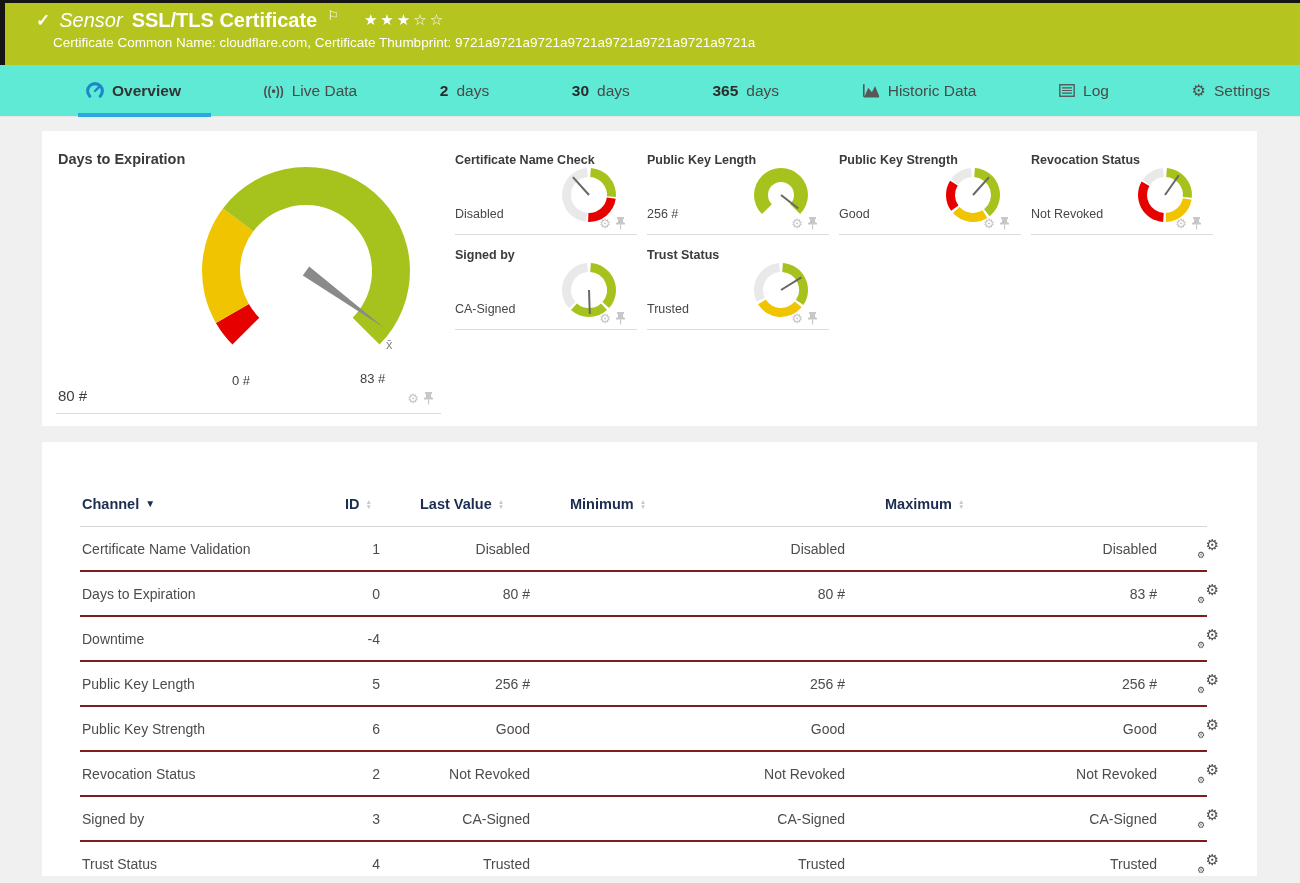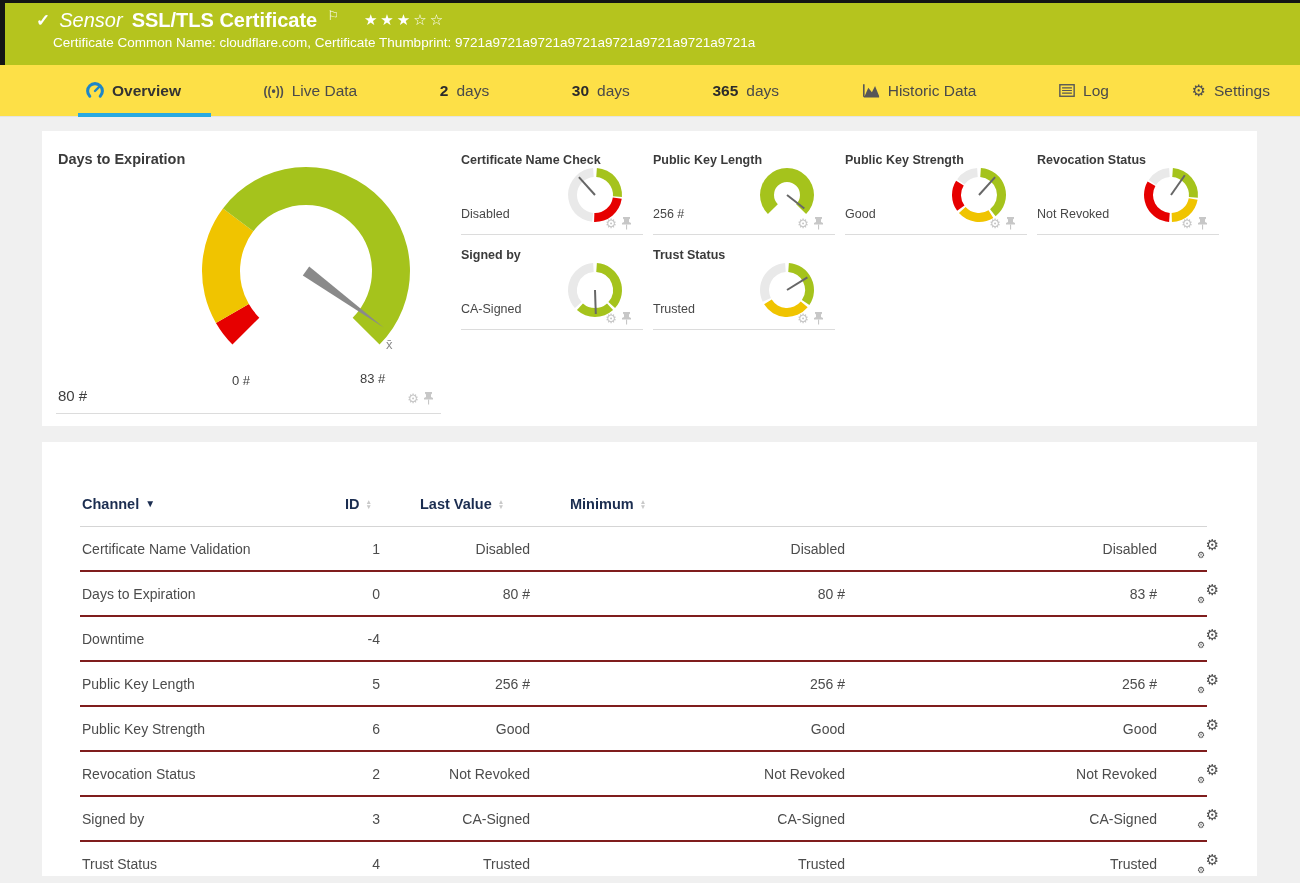--- a/index.html
+++ b/index.html
@@ -6,21 +6,21 @@
   body{width:1300px;height:883px;background:#f0f0f0;font-family:"Liberation Sans",sans-serif;overflow:hidden}
   .topbar{height:3px;background:#141414}
   .header{height:62px;background:#b5c41e;color:#fff;border-left:5px solid #141414;box-sizing:border-box}
   .h-row1{display:flex;align-items:baseline;padding:6px 0 0 31px;gap:9px}
   .check{font-size:17px;font-weight:bold;position:relative;top:-1px}
   .sensor{font-style:italic;font-size:20px}
   .title{font-weight:bold;font-size:20px}
   .flag{font-size:13px;position:relative;top:-7px;margin-left:1px}
   .stars{font-size:15px;letter-spacing:3px;margin-left:16px;position:relative;top:-2px}
   .h-row2{padding:3px 0 0 48px;font-size:13.5px}
-  .tabs{height:52px;background:#fde047;border-bottom:1px solid #e4e4e4;display:flex;align-items:center;justify-content:space-between;padding:0 30px 0 86px;box-sizing:border-box}
+  .tabs{height:52px;background:#5eead4;border-bottom:1px solid #e4e4e4;display:flex;align-items:center;justify-content:space-between;padding:0 30px 0 86px;box-sizing:border-box}
   .tab{position:relative;display:flex;align-items:center;gap:8px;height:52px;font-size:15.5px;color:#4a4a4a;cursor:pointer;white-space:nowrap}
   .tab .num{font-weight:bold;color:#2b2b2b}
   .tab.active .tlabel{font-weight:bold;color:#333}
   .tab .underline{position:absolute;bottom:0;left:-8px;right:-30px;height:4px}
   .tico{display:inline-flex;align-items:center}
   .live-ico{font-size:12px;font-weight:bold;color:#4f4f4f}
   .gear-glyph{font-size:16px;color:#4f4f4f}
   .content{padding:14px 0 0 42px}
   .panel{background:#fff;width:1215px;box-sizing:border-box}
   .panel1{height:295px;display:flex;padding:14px}
@@ -28,21 +28,21 @@
   .big-title{font-size:14.5px;font-weight:bold;color:#3b3b3b;padding:6px 0 0 2px}
   .big-svg{position:absolute;left:130px;top:6px;width:240px;height:240px}
   .avg{position:absolute;left:330px;top:192px;font-size:13px;color:#8a8a8a}
   .scale-min{position:absolute;left:176px;top:228px;font-size:13px;color:#3f3f3f}
   .scale-max{position:absolute;left:304px;top:226px;font-size:13px;color:#3f3f3f}
   .big-value{position:absolute;left:2px;top:242px;font-size:15px;color:#3f3f3f}
   .tile-tools{position:absolute;display:flex;align-items:center;gap:5px;color:#c7c7c7}
   .big-tile .tile-tools{right:8px;top:246px}
   .tgear{font-size:13px;cursor:pointer}
   .tpin{display:inline-flex;cursor:pointer}
-  .small-grid{margin-left:20px;margin-top:5px;display:grid;grid-template-columns:repeat(4,182px);gap:10px 10px;align-content:start}
+  .small-grid{margin-left:14px;margin-top:5px;display:grid;grid-template-columns:repeat(4,182px);gap:10px 10px;align-content:start}
   .s-tile{position:relative;width:182px;height:84px;border-bottom:1px solid #dcdcdc}
   .s-title{font-size:12.5px;font-weight:bold;color:#3b3b3b;padding-top:3px}
   .s-gauge{position:absolute;right:16px;top:13px;width:64px;height:64px}
   .s-value{position:absolute;left:0;bottom:13px;font-size:12.5px;color:#474747}
   .s-tile .tile-tools{right:12px;bottom:3px}
   .panel2{margin-top:16px;height:434px;padding:40px 50px 0 38px}
   .thead,.trow{display:grid;grid-template-columns:265px 75px 150px 315px 312px 1fr;align-items:center}
   .thead{height:44px;border-bottom:1px solid #d5d5d5;color:#1b2d50;font-weight:bold;font-size:14.5px}
   .trow{height:43px;border-bottom:2px solid #7f1d1d;font-size:14px;color:#4c4c4c}
   .hcell{display:flex;align-items:center;justify-content:flex-start;padding-right:22px;gap:6px;cursor:pointer}
@@ -290,20 +290,27 @@
             <span>▼</span>
           </span>
         </div>
         <div class="hcell">
           <span>Minimum</span>
           <span class="sortn">
             <span>▲</span>
             <span>▼</span>
           </span>
         </div>
+        <div class="hcell">
+          <span>Maximum</span>
+          <span class="sortn">
+            <span>▲</span>
+            <span>▼</span>
+          </span>
+        </div>
       </div>
     <div id="table-body">
         <div class="trow">
           <div class="c-channel">Certificate Name Validation</div>
           <div class="vcell">1</div>
           <div class="vcell">Disabled</div>
           <div class="vcell">Disabled</div>
           <div class="vcell">Disabled</div>
           <div class="c-gear">
             <span class="dgear">

